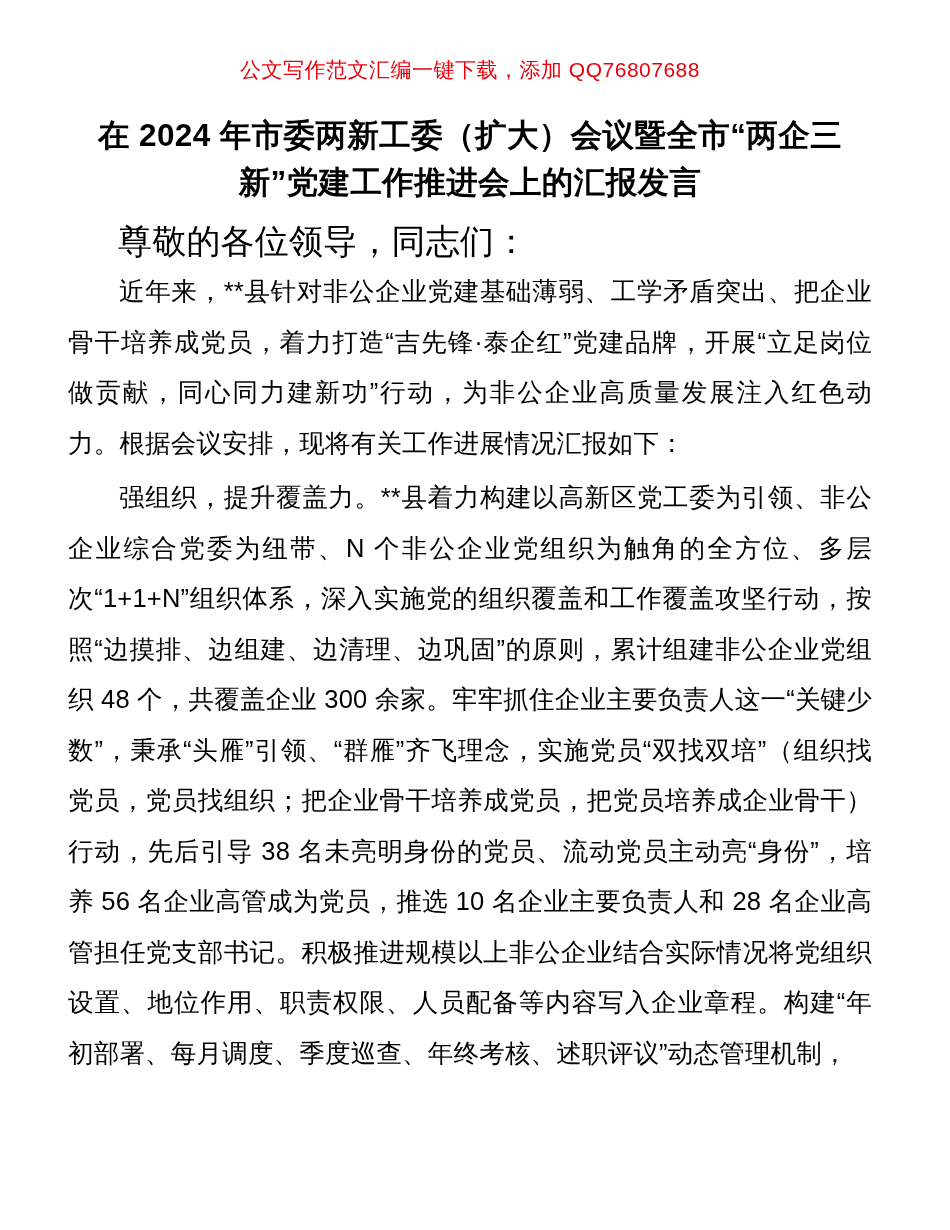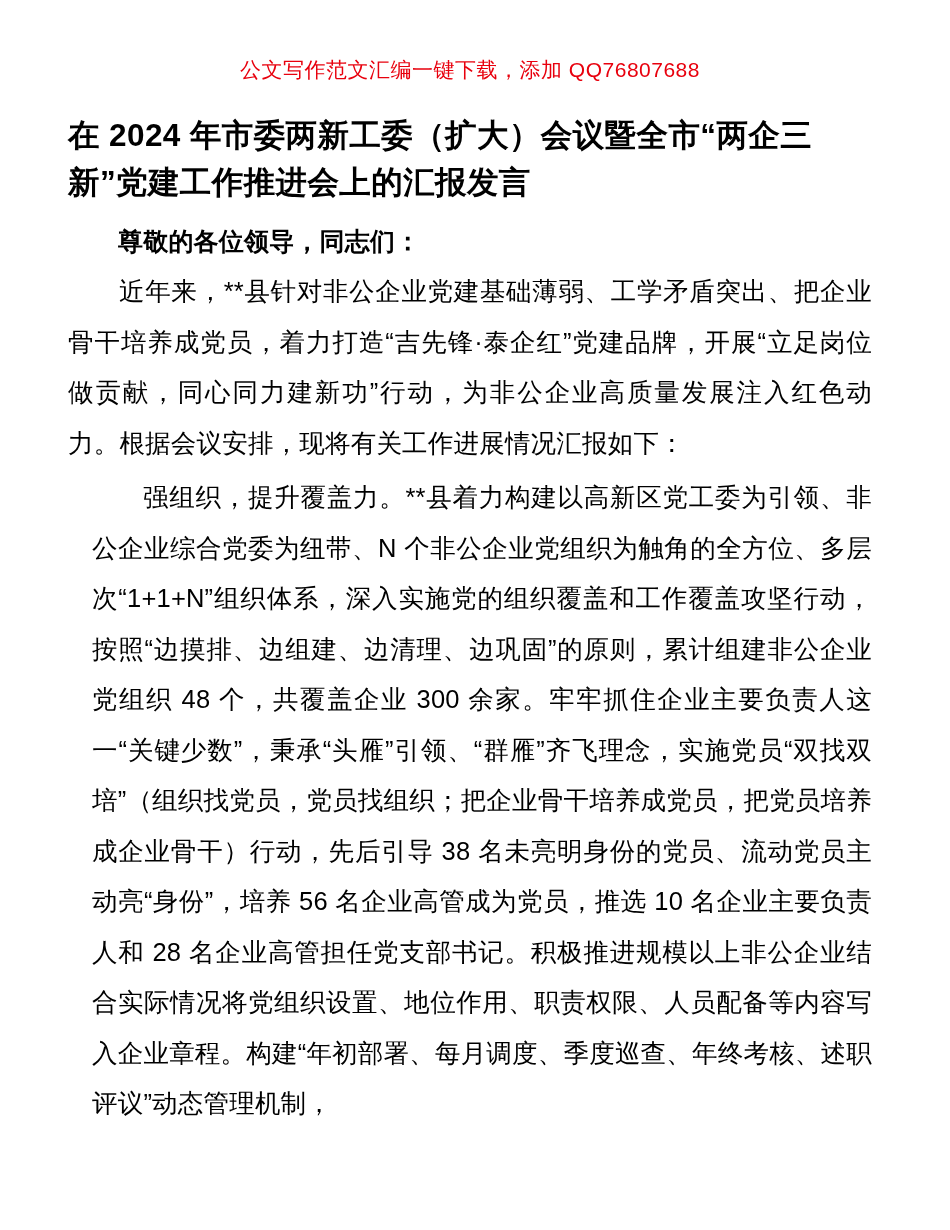--- a/index.html
+++ b/index.html
@@ -24,49 +24,47 @@
   .watermark {
     text-align: center;
     color: #e8000d;
     font-size: 21px;
     letter-spacing: 0.5px;
     padding-top: 56px;
     padding-bottom: 6px;
     font-family: "Liberation Sans", "DejaVu Sans", sans-serif;
   }
   .doc-title {
-    text-align: left;
+    text-align: center;
     font-weight: bold;
     font-size: 31.5px;
     line-height: 47px;
     margin-top: 22px;
     margin-bottom: 10px;
     letter-spacing: 0.4px;
     color: #000;
   }
   .salutation {
-    font-size: 25px;
+    font-size: 34px;
     line-height: 50px;
     text-indent: 50px;
     margin-top: 8px;
     letter-spacing: 0.2px;
-    font-weight: bold;
   }
   p.body-par {
     font-size: 25.5px;
     line-height: 50.5px;
     text-indent: 51px;
     margin: 0;
     text-align: justify;
     text-justify: inter-ideograph;
     letter-spacing: 0.2px;
   }
   p.body-par + p.body-par {
     margin-top: 4px;
-    margin-left: 24px;
   }
 </style>
 </head>
 <body>
 
 <div class="page">
 
   <div class="watermark">公文写作范文汇编一键下载，添加 QQ76807688</div>
 
   <h1 class="doc-title">在 2024 年市委两新工委（扩大）会议暨全市“两企三新”党建工作推进会上的汇报发言</h1>

